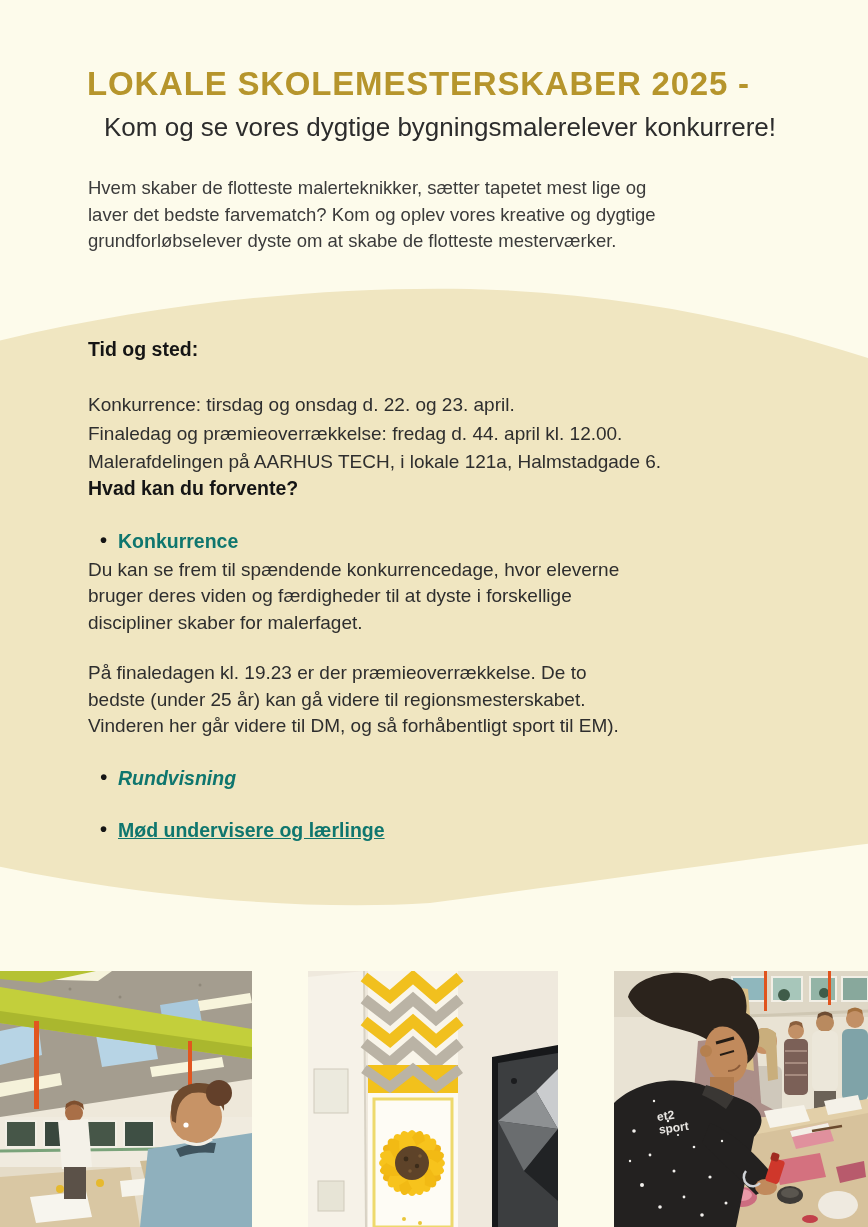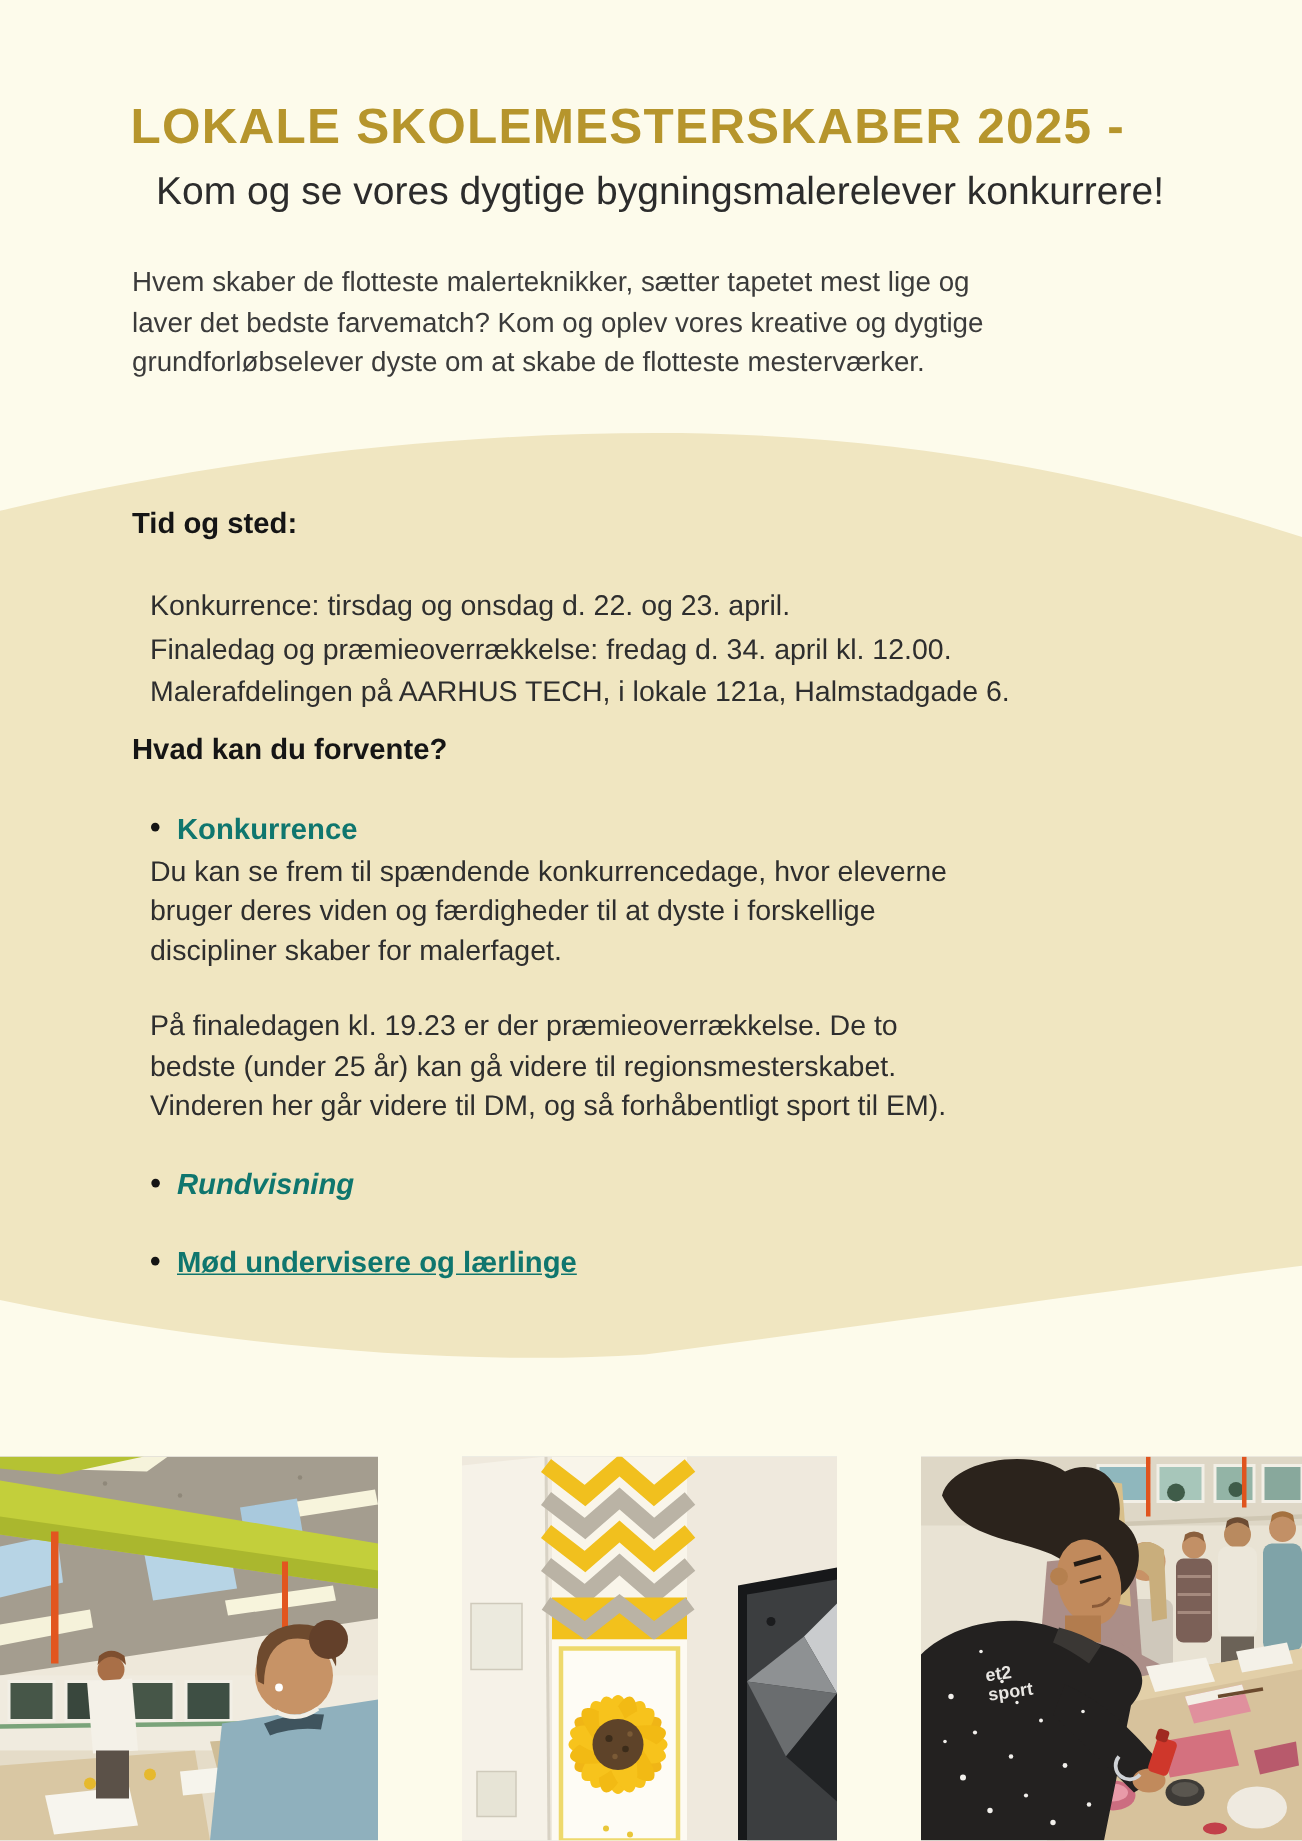--- a/index.html
+++ b/index.html
@@ -25,21 +25,21 @@
   .intro{
     position:absolute;left:88px;top:175px;margin:0;width:740px;
     font-size:18.5px;line-height:26.5px;color:#3B3B3B;
   }
   .details{
     position:absolute;left:88px;top:338px;width:720px;color:#2E2E2E;
   }
   .details h2{
     margin:0;font-size:19.5px;line-height:23px;font-weight:700;color:#151515;
   }
-  .line-group{margin:12px;font-size:19px;line-height:28.5px;color:#2E2E2E;}
+  .line-group{margin:0;font-size:19px;line-height:28.5px;color:#2E2E2E;}
   .lg-timeplace{margin-top:30px;}
   .h-expect{margin-top:20px;}
   .bullet{
     position:relative;padding-left:30px;margin:0;
     font-size:19.5px;line-height:23px;font-weight:700;color:#0f766e;
   }
   .bullet::before{
     content:"\2022";position:absolute;left:12px;top:-1px;
     font-size:20px;color:#151515;
   }
@@ -81,21 +81,21 @@
     <div>Hvem skaber de flotteste malerteknikker, sætter tapetet mest lige og</div>
     <div>laver det bedste farvematch? Kom og oplev vores kreative og dygtige</div>
     <div>grundforløbselever dyste om at skabe de flotteste mesterværker.</div>
   </div>
 
   <section class="details">
     <h2>Tid og sted:</h2>
 
     <div class="line-group lg-timeplace">
       <div>Konkurrence: tirsdag og onsdag d. 22. og 23. april.</div>
-      <div>Finaledag og præmieoverrækkelse: fredag d. 34. april kl. 12.00.</div>
+      <div>Finaledag og præmieoverrækkelse: fredag d. 44. april kl. 12.00.</div>
       <div>Malerafdelingen på AARHUS TECH, i lokale 121a, Halmstadgade 6.</div>
     </div>
 
     <h2 class="h-expect">Hvad kan du forvente?</h2>
 
     <p class="bullet b1">Konkurrence</p>
 
     <div class="line-group lg-competition">
       <div>Du kan se frem til spændende konkurrencedage, hvor eleverne</div>
       <div>bruger deres viden og færdigheder til at dyste i forskellige</div>

